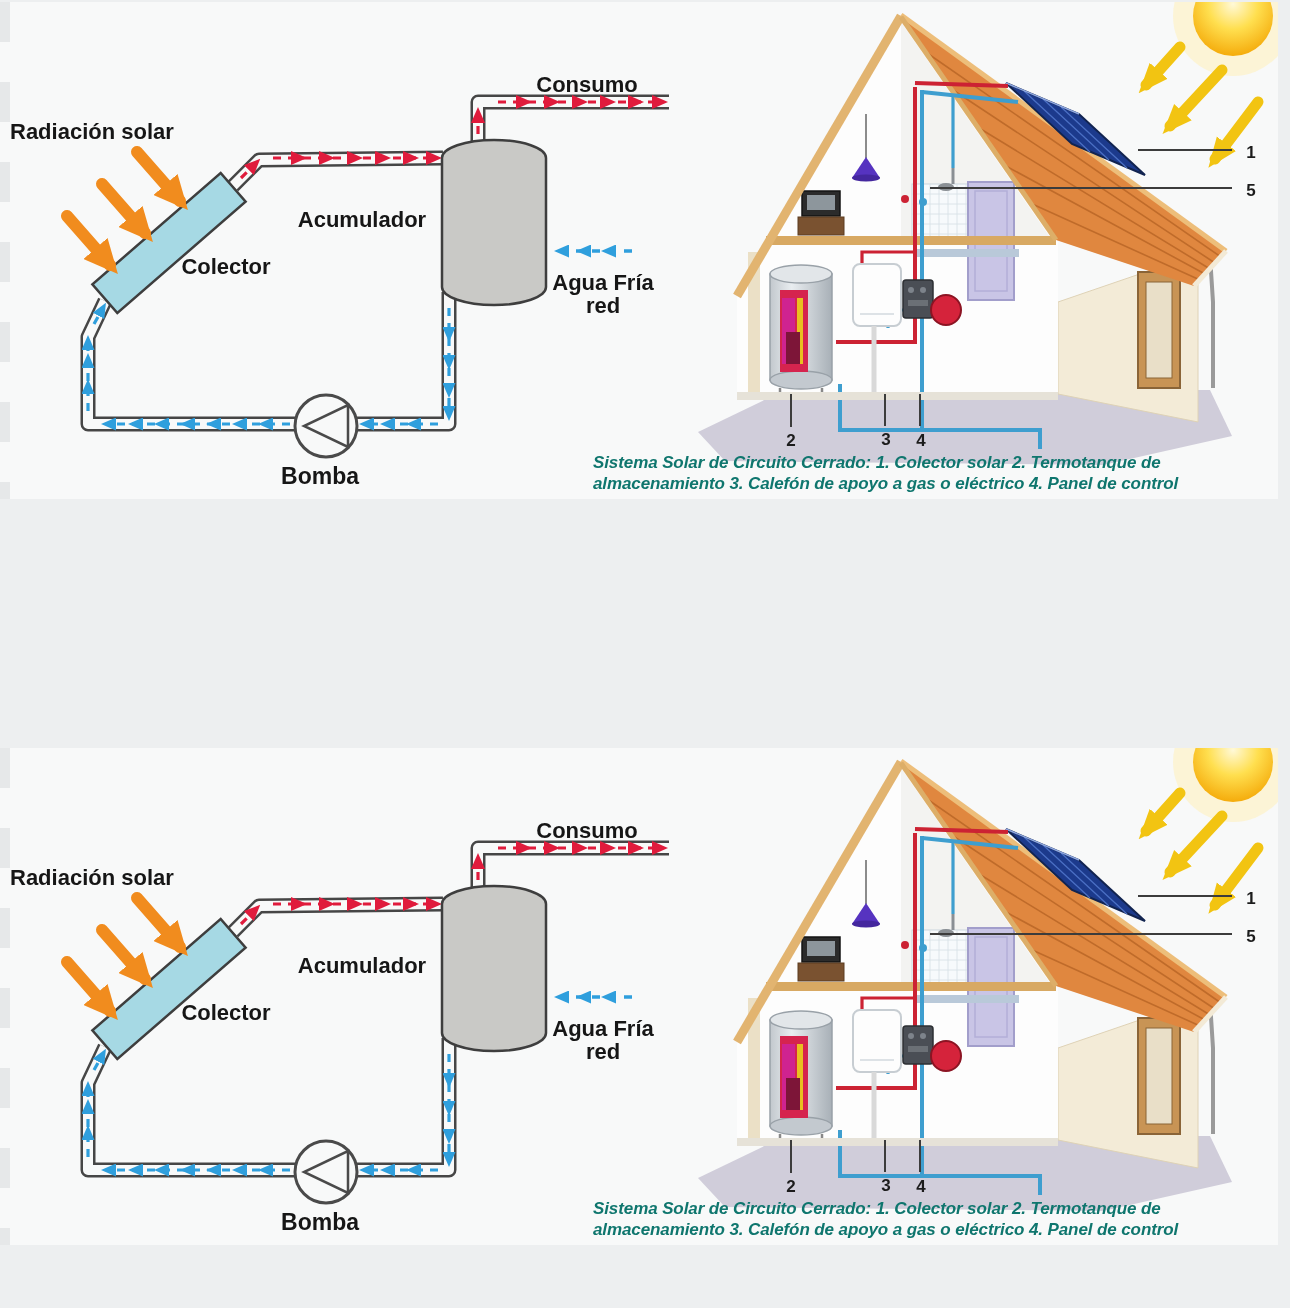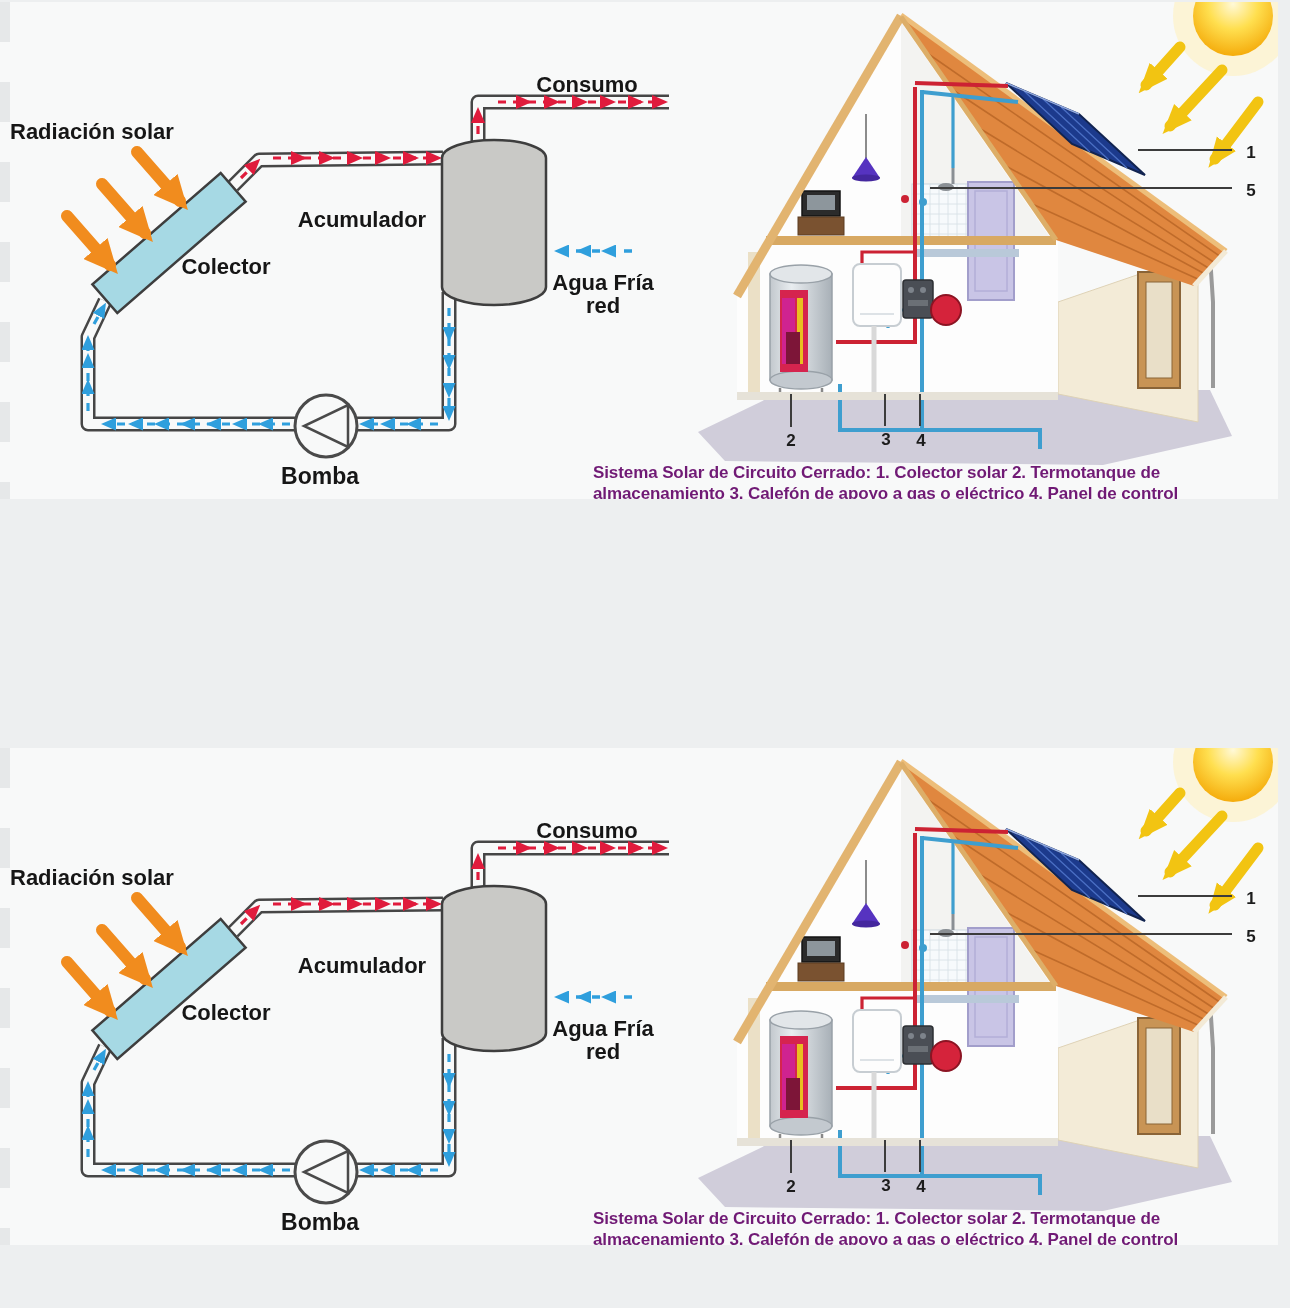--- a/index.html
+++ b/index.html
@@ -14,23 +14,24 @@
   }
   #panel-1{top:2px;}
   #panel-2{top:748px;}
   .edge-strip{
     position:absolute;left:0;width:10px;height:497px;
     background:repeating-linear-gradient(180deg,#e6e8e9 0 40px,#f8f9f9 40px 80px);
   }
   #edge-1{top:2px;}
   #edge-2{top:748px;}
   .caption{
-    position:absolute;left:583px;top:461px;width:690px;
-    font-size:17px;font-weight:700;color:#701a75;line-height:20.5px;
+    position:absolute;left:583px;top:451px;width:690px;
+    font-size:17px;font-weight:700;color:#0f766e;line-height:20.5px;
     letter-spacing:-0.1px;
+    font-style:italic;
   }
   svg text{font-family:"Liberation Sans", sans-serif;}
   .lbl{font-weight:700;fill:#161616;}
   .num{font-weight:700;fill:#1c1c1c;}
 </style>
 </head>
 <body>
 
 <div class="edge-strip" id="edge-1"></div>
 <div class="edge-strip" id="edge-2"></div>

